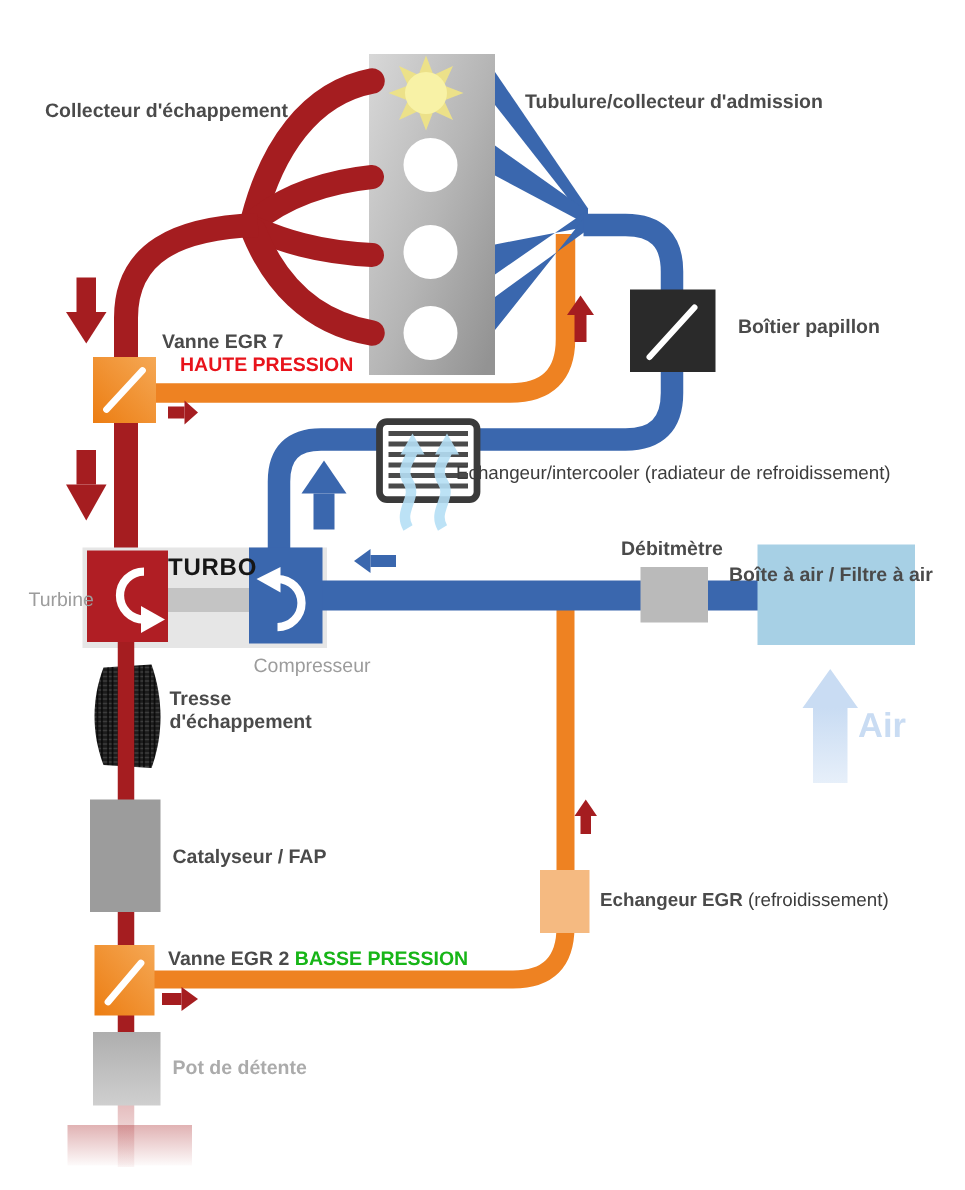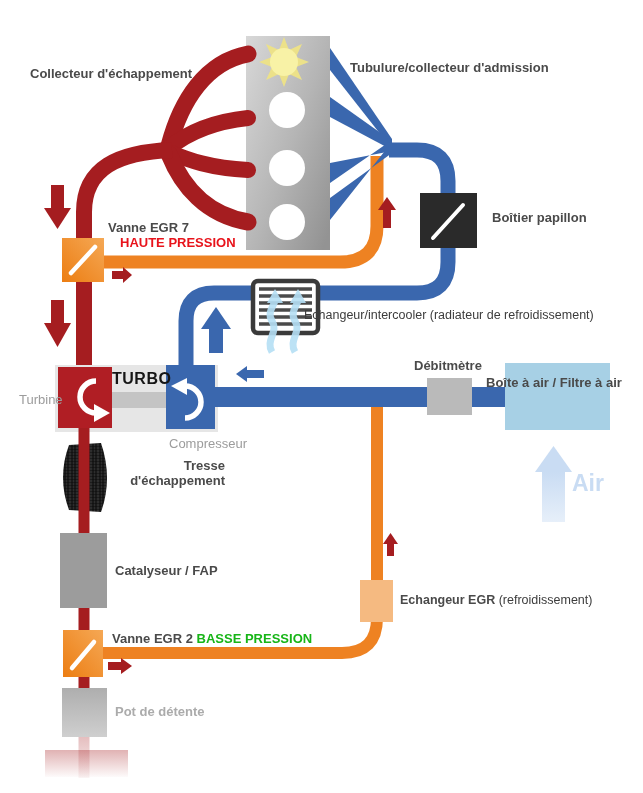--- a/index.html
+++ b/index.html
@@ -8,21 +8,21 @@
     font-family:"Liberation Sans", sans-serif;overflow:hidden;
   }
   #diagram-svg{position:absolute;left:0;top:0;width:643px;height:793px;}
   .lbl{position:absolute;font-size:13px;font-weight:700;color:#4a4a4a;
        line-height:1.18;white-space:nowrap;}
   .lbl-regular{font-weight:400;color:#3c3c3c;font-size:12.5px;}
   .lbl-red{color:#e8131b;padding-left:12px;}
   .lbl-green{color:#17b517;}
   .lbl-gray{color:#9c9c9c;font-weight:400;padding-left:18px;}
   .lbl-lightgray{color:#ababab;}
-  .lbl-wrap{white-space:normal;width:112px;text-align:right;}
+  .lbl-wrap{white-space:normal;width:112px;}
   #lbl-collecteur{left:30px;top:66px;}
   #lbl-tubulure{left:350px;top:60px;}
   #lbl-boitier{left:492px;top:210px;}
   #lbl-vanne1{left:108px;top:220px;}
   #lbl-intercooler{left:304px;top:308px;}
   #lbl-turbo{left:112px;top:370px;font-size:16px;font-weight:700;color:#161616;letter-spacing:.5px;}
   #lbl-turbine{left:1px;top:392px;}
   #lbl-compresseur{left:151px;top:436px;}
   #lbl-debitmetre{left:414px;top:358px;}
   #lbl-boite-air{left:486px;top:343px;margin-top:32px;}

